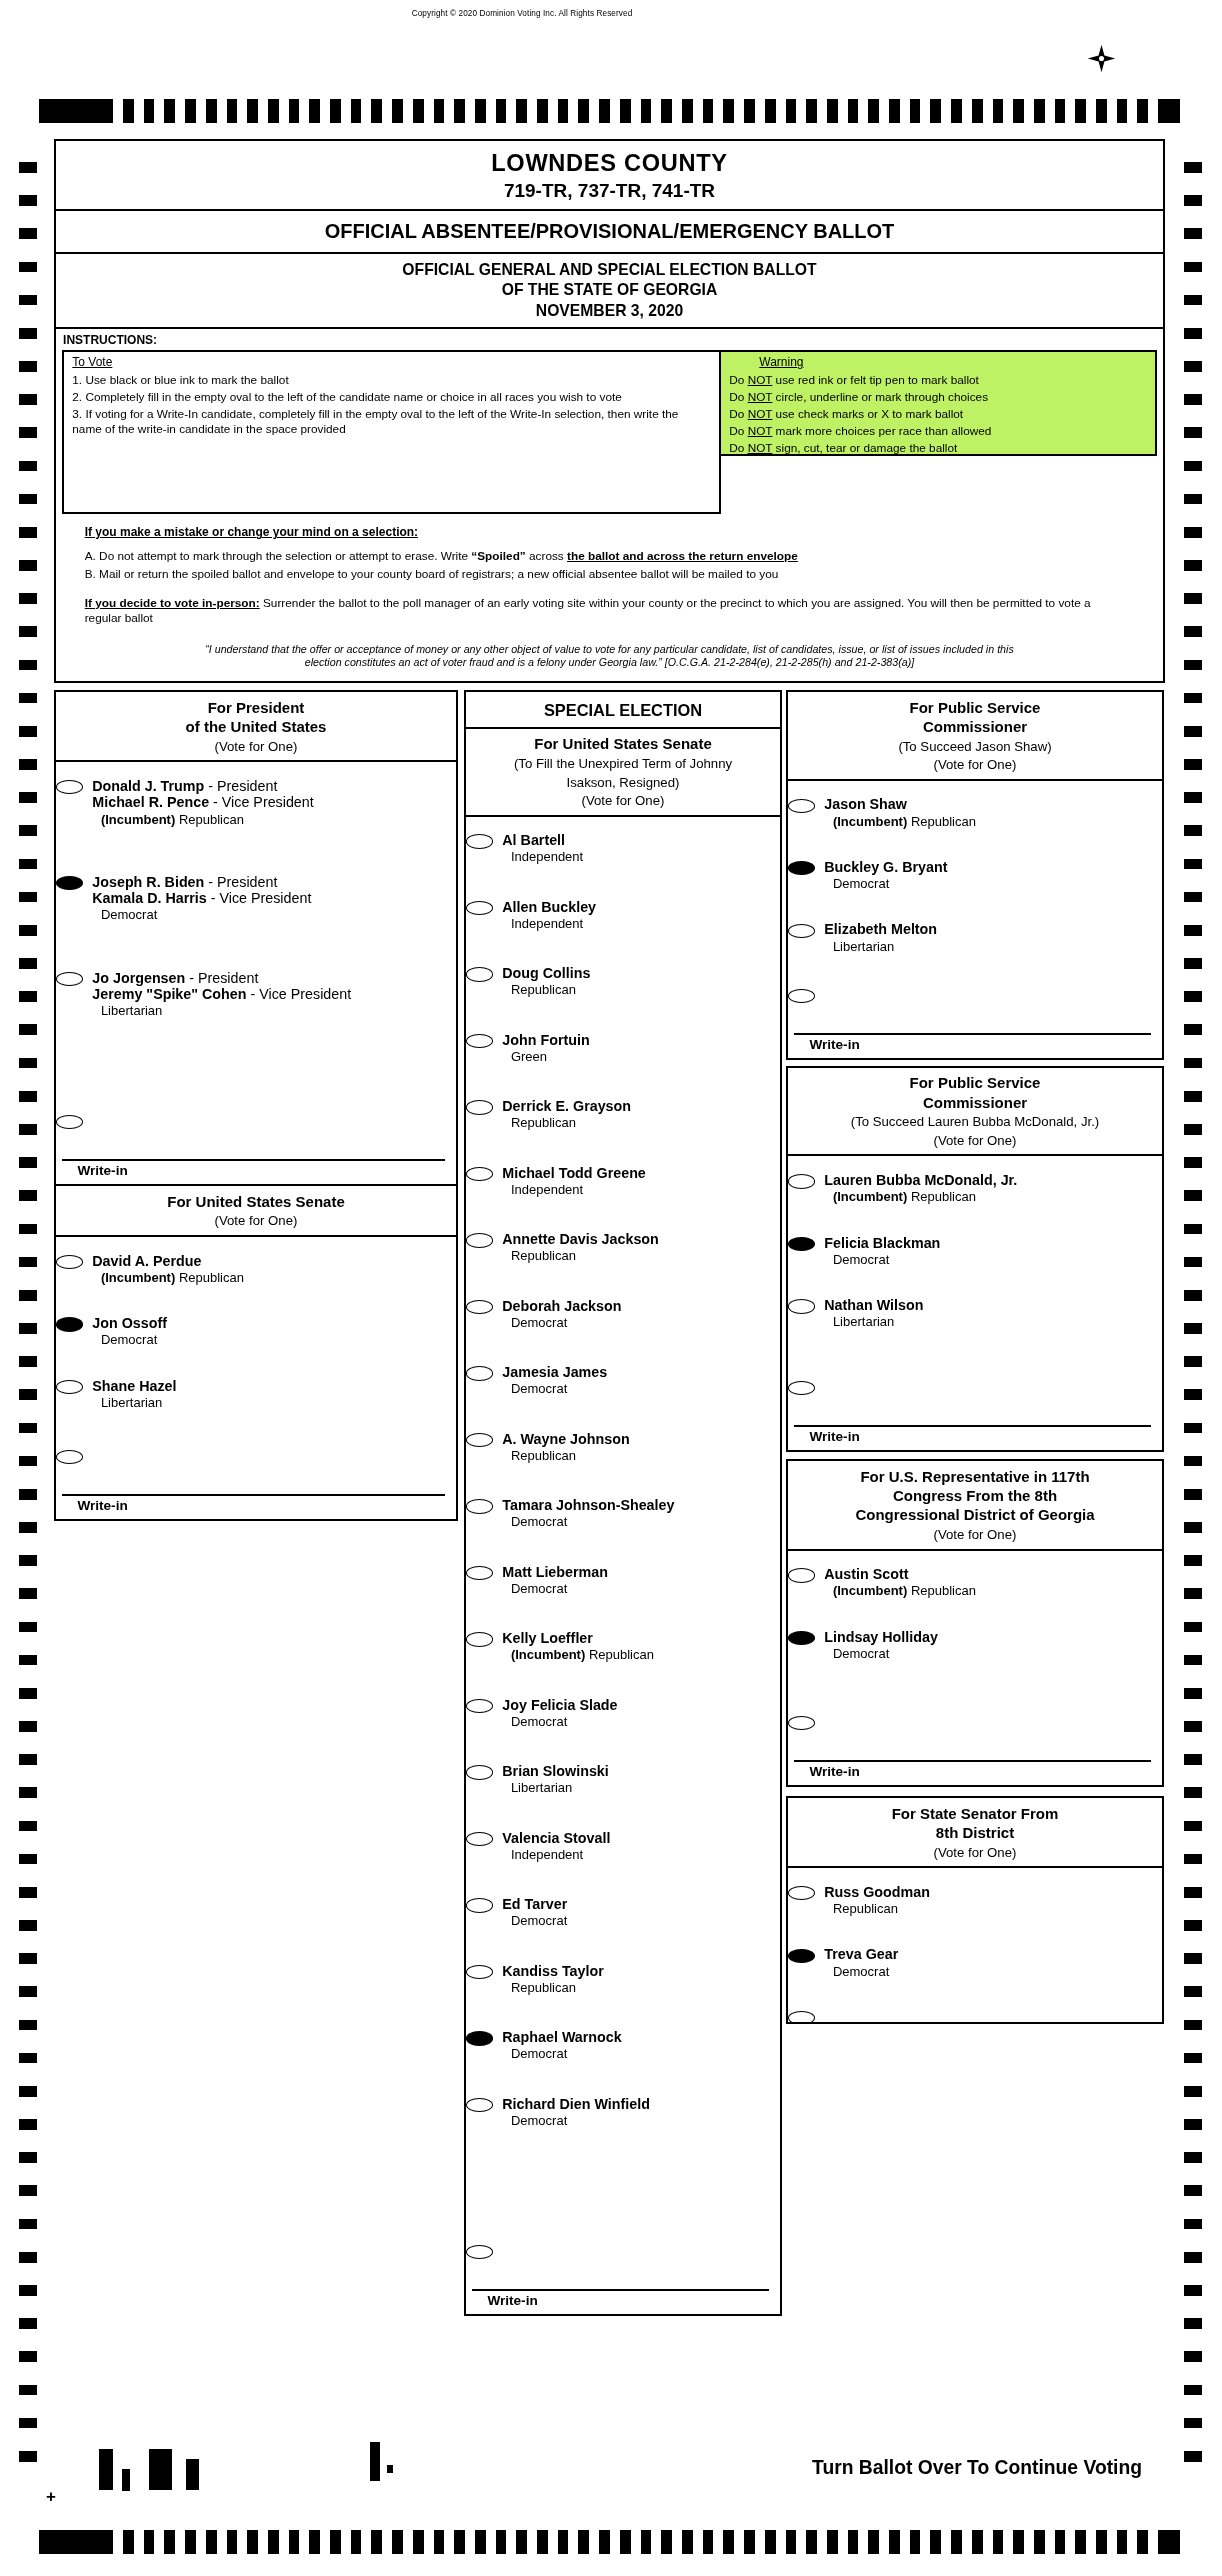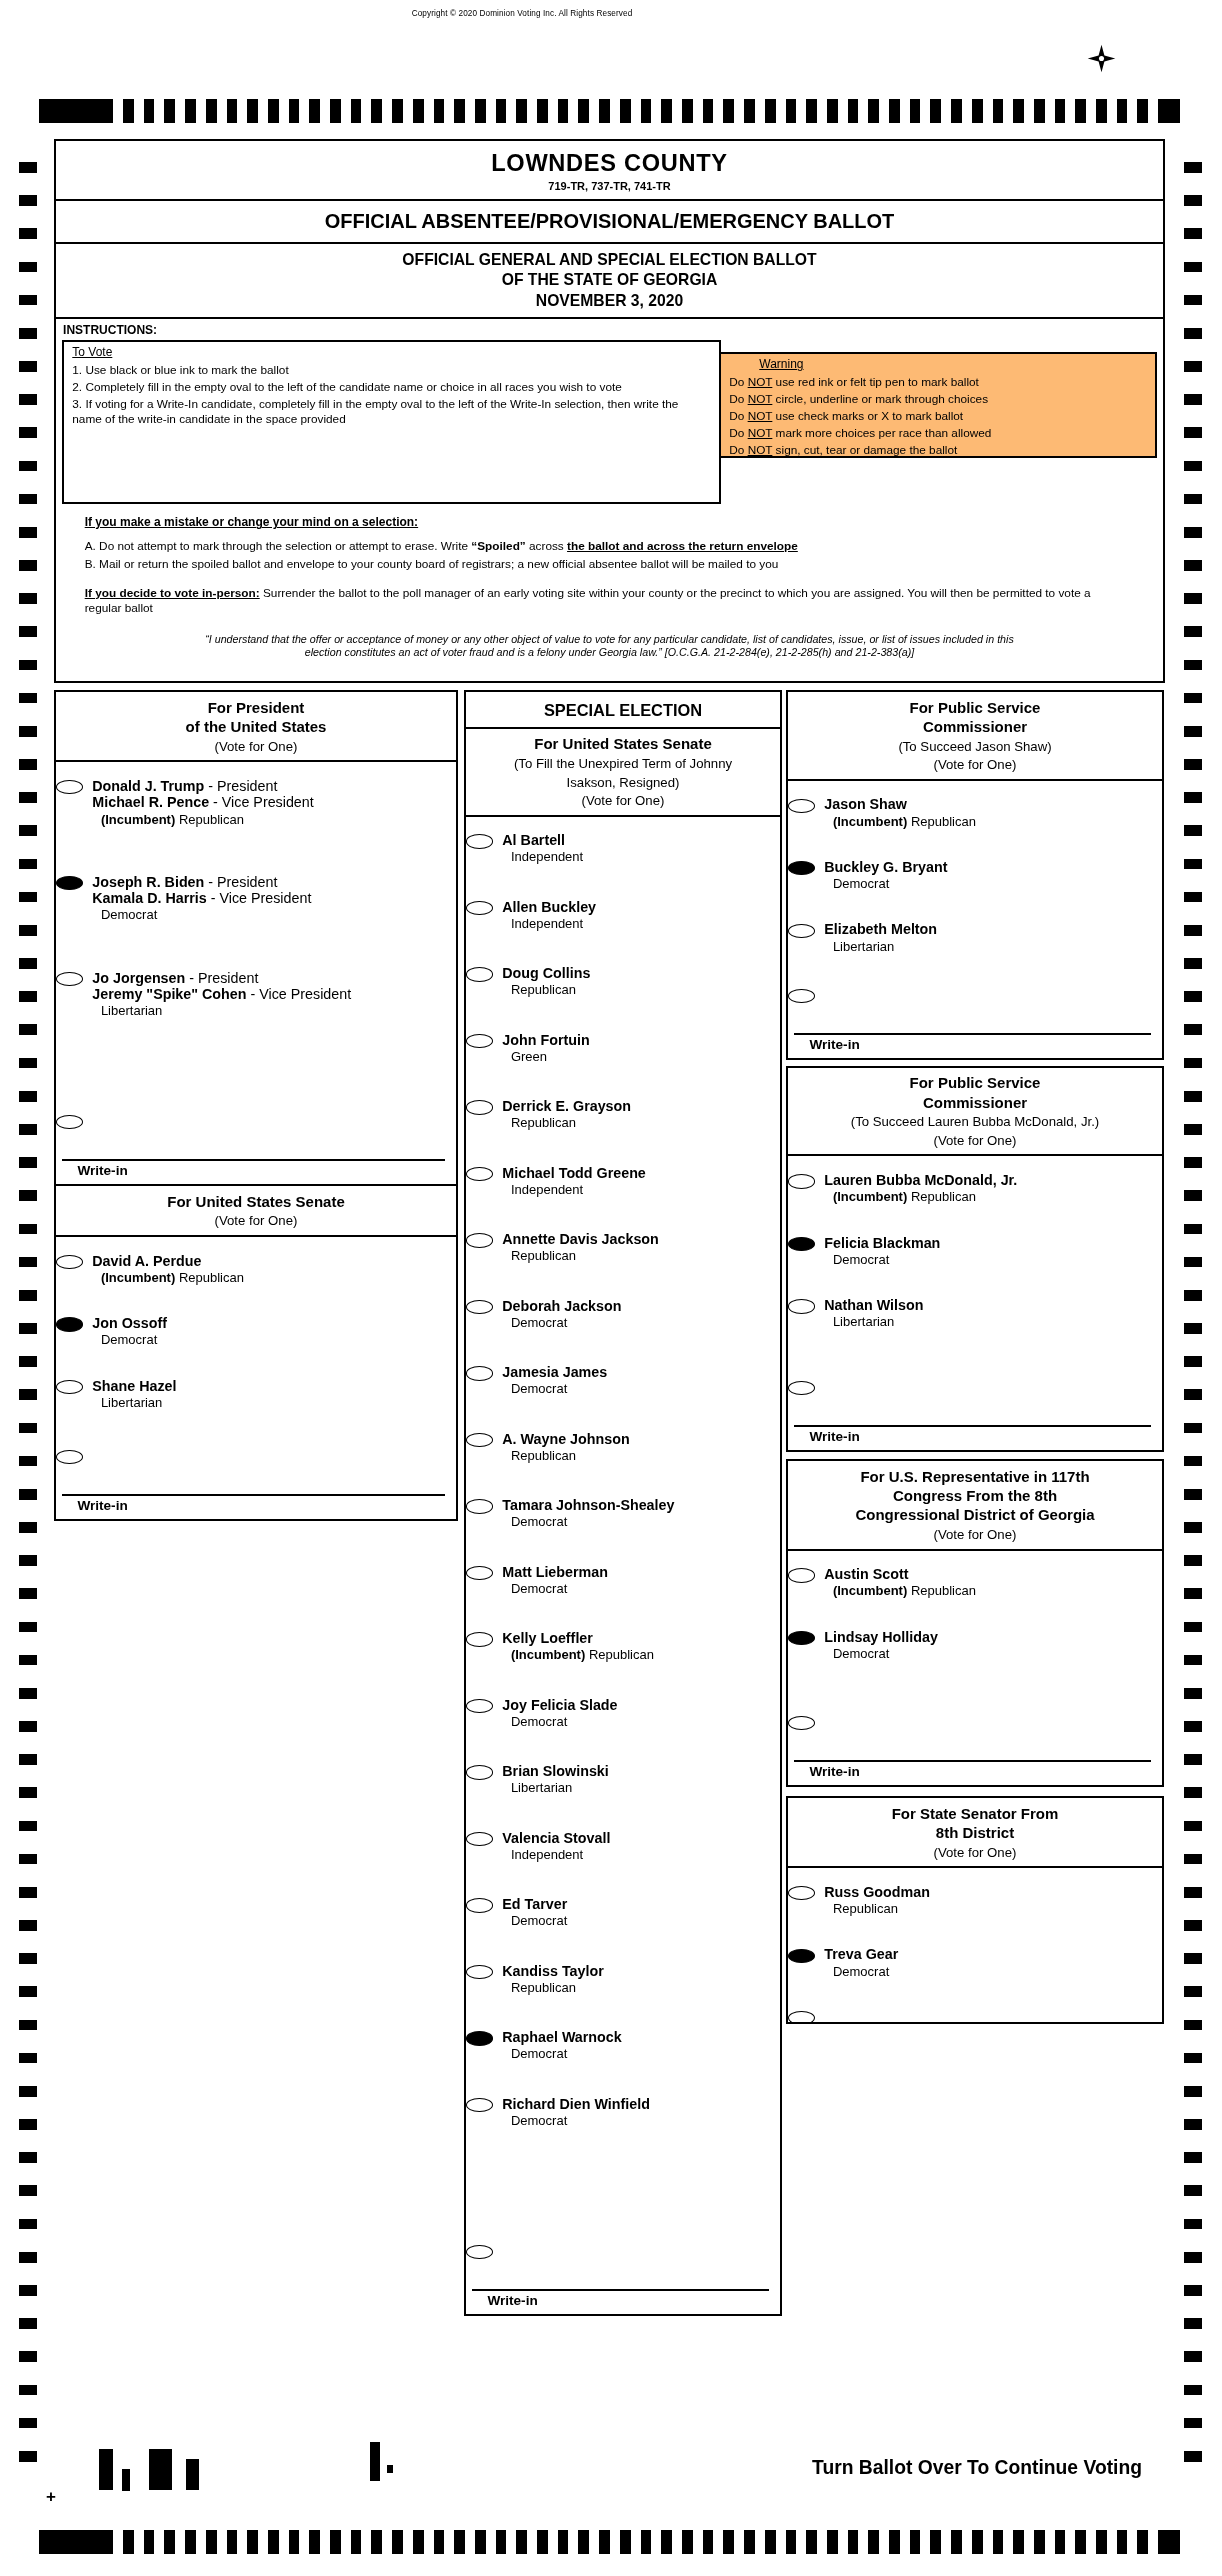--- a/index.html
+++ b/index.html
@@ -19,30 +19,30 @@
   .tm.end{width:21.5px}
   .tm-col{position:absolute;top:162px;height:2300px;width:18px;display:flex;flex-direction:column;justify-content:space-between}
   .tm-col.left{left:18.6px}
   .tm-col.right{left:1184px}
   .tms{height:10.7px;background:#000;flex:0 0 auto}
 
   
   .top-region{position:absolute;left:54px;top:139px;width:1111px;height:544px;border:2.1px solid #000;display:flex;flex-direction:column;background:#fff}
   .sec-county{border-bottom:2.1px solid #000;text-align:center;padding:8.6px 0 7.2px}
   .county{font-size:23.6px;font-weight:bold;letter-spacing:0.7px}
-  .precincts{font-size:11px;font-weight:bold;margin-top:3.6px}
+  .precincts{font-size:19px;font-weight:bold;margin-top:3.6px}
   .sec-type{border-bottom:2.1px solid #000;text-align:center;padding:8.6px 0}
   .btype{font-size:20px;font-weight:bold}
   .sec-election{border-bottom:2.1px solid #000;text-align:center;padding:5.7px 0 7.2px}
   .eline{font-size:15.7px;font-weight:bold;margin-top:2.1px}
   .sec-instructions{flex:1;overflow:hidden;padding:2.9px 5.7px 0}
   .ins-label{font-weight:bold;font-size:12px;margin:1.4px 0 2.9px 1.4px}
   .instr-row{position:relative;height:167px}
   .box-tovote{position:absolute;left:0;top:0;width:659px;height:164px;border:2.1px solid #000;padding:3.6px 8.6px;background:#fff}
-  .box-warning{position:absolute;left:657px;top:12px;width:438px;height:106px;border:2.1px solid #000;padding:3.6px 8.6px;background:#fdba74}
+  .box-warning{position:absolute;left:657px;top:0;width:438px;height:106px;border:2.1px solid #000;padding:3.6px 8.6px;background:#bef264}
   .box-title{font-weight:normal;text-decoration:underline;font-size:12px;margin-bottom:3.6px}
   .box-warning .box-title{margin-left:30px}
   .ins-item{font-size:11.8px;line-height:15px;margin-bottom:2.1px}
   .u{text-decoration:underline}
   .bu{font-weight:bold;text-decoration:underline}
   .mistake-title{font-weight:bold;text-decoration:underline;font-size:12px;margin:8.6px 0 7.2px 23px}
   .mline{font-size:11.8px;line-height:18px;margin-left:23px}
   .inperson{font-size:11.8px;line-height:15.7px;margin:13px 43px 0 23px}
   .legal{margin-top:15.7px;text-align:center;font-style:italic;font-size:10.7px;line-height:13.6px}
 

